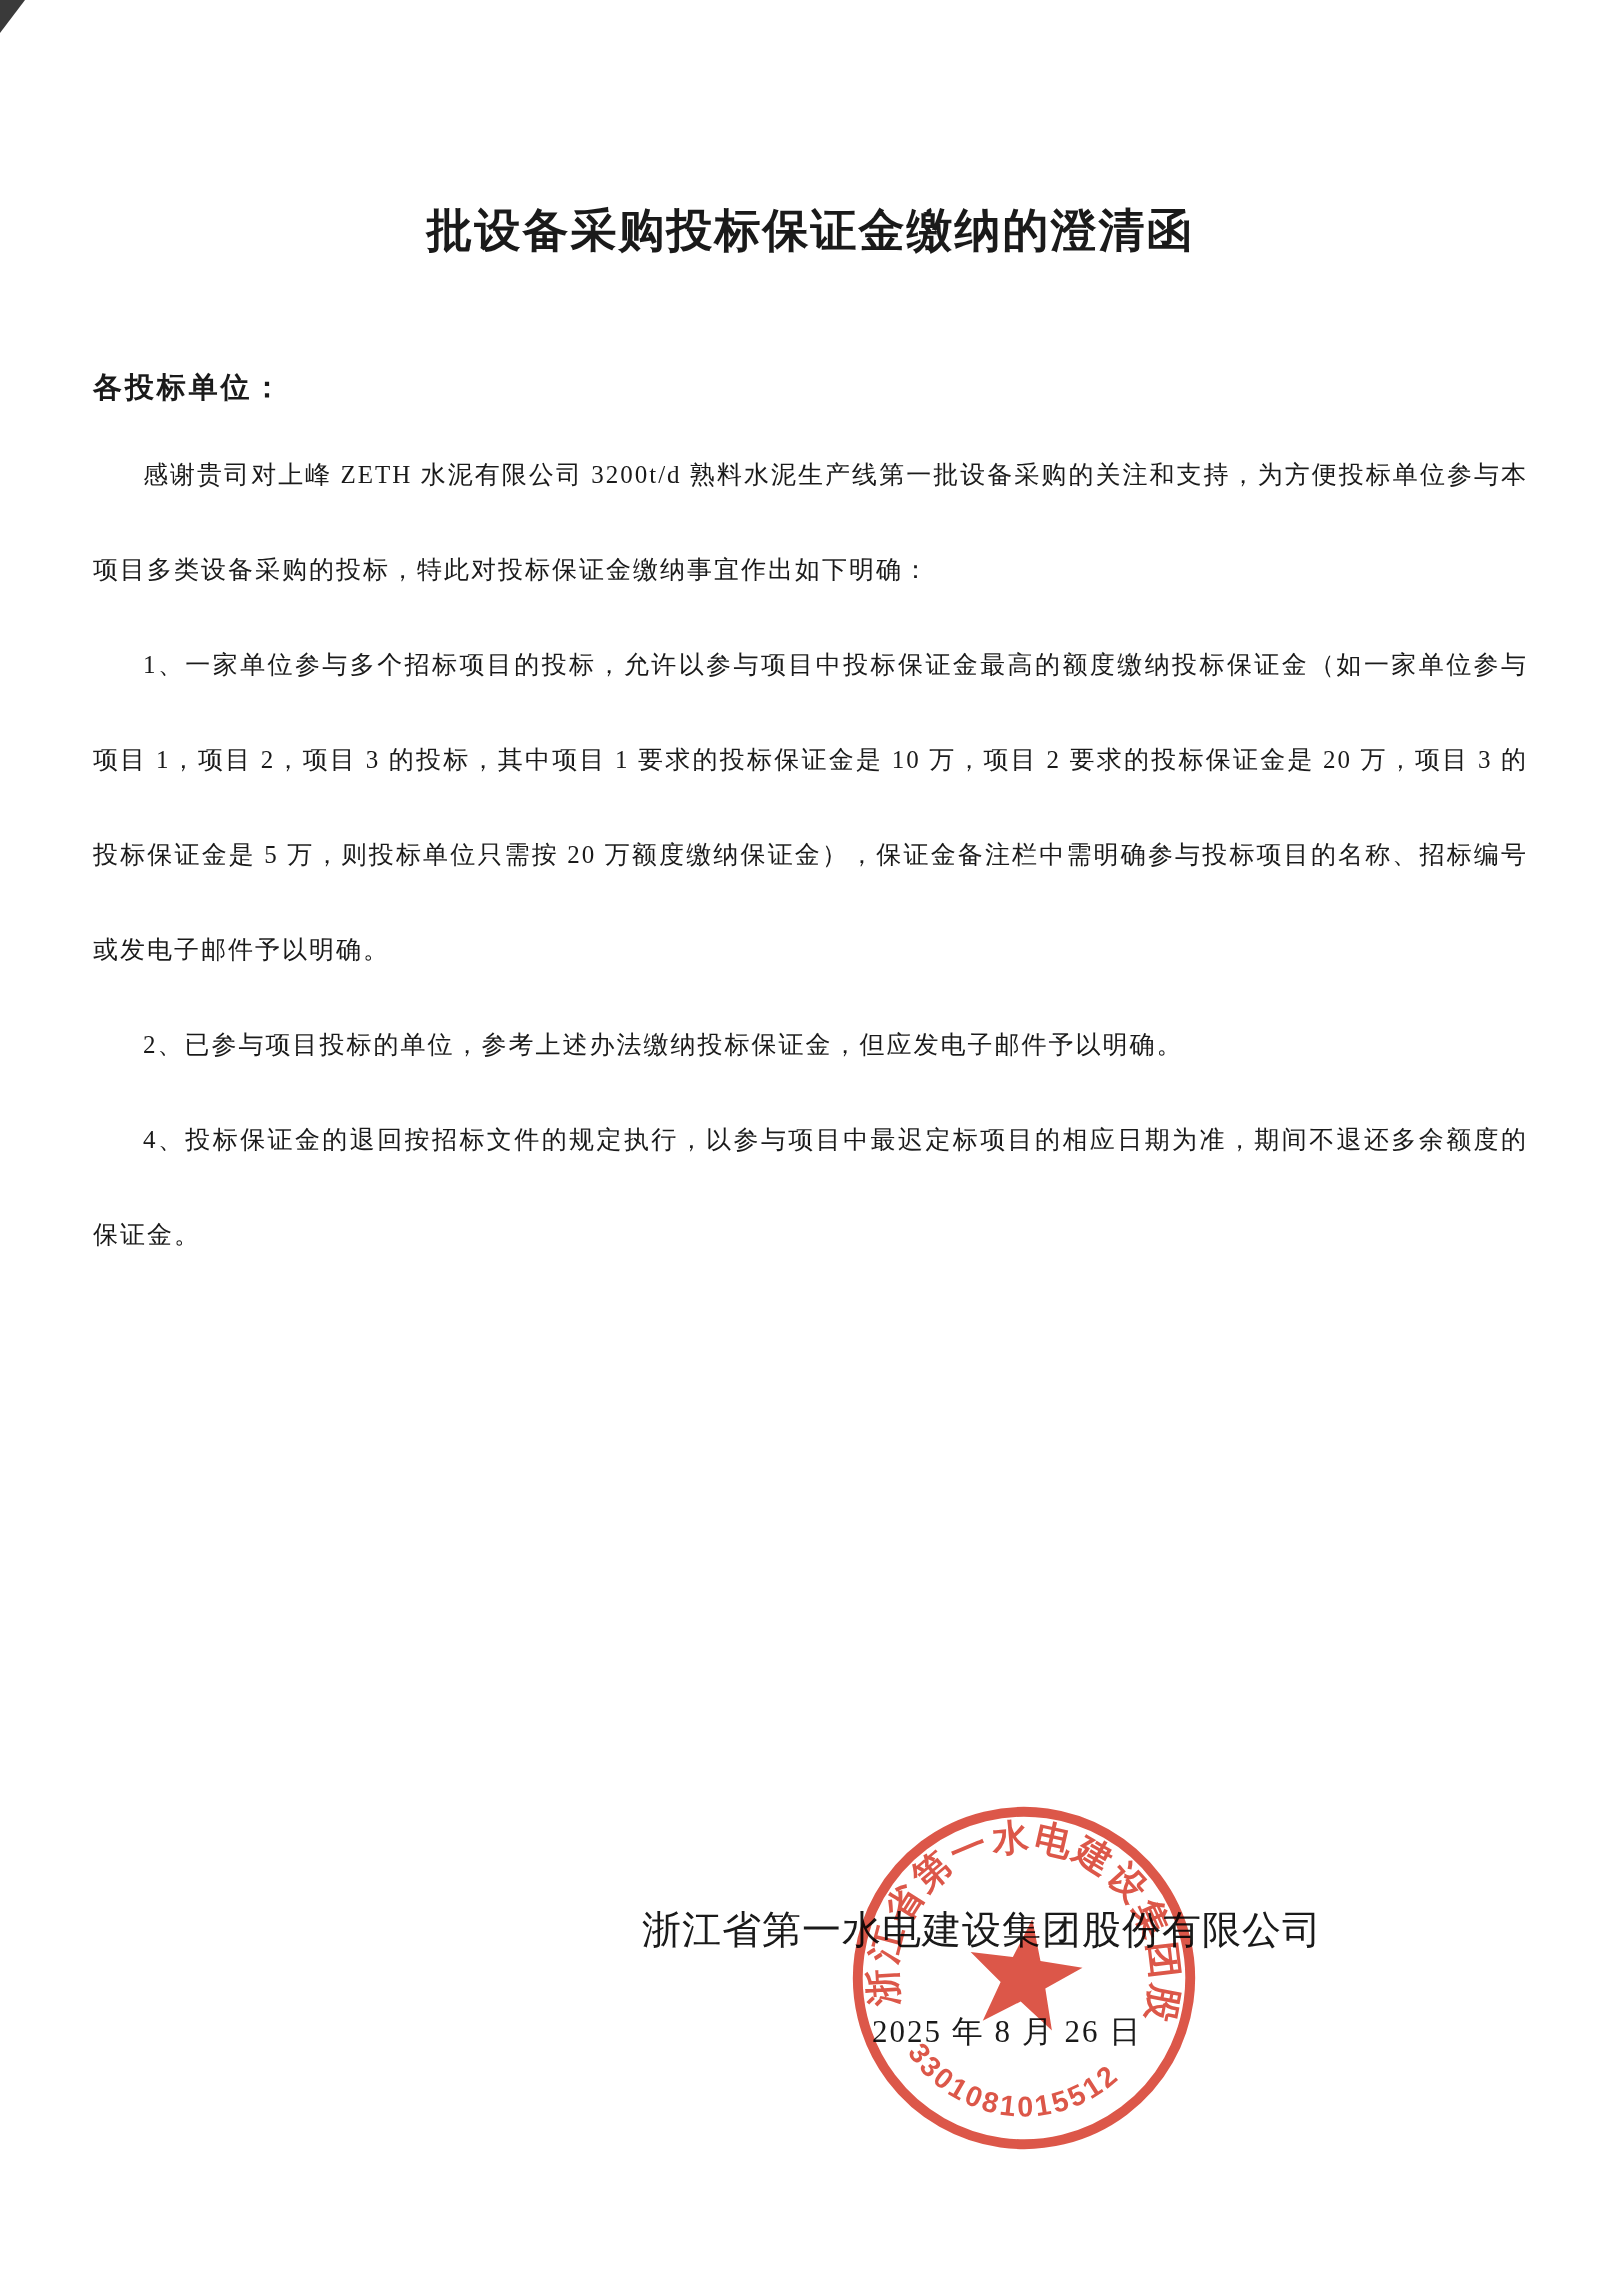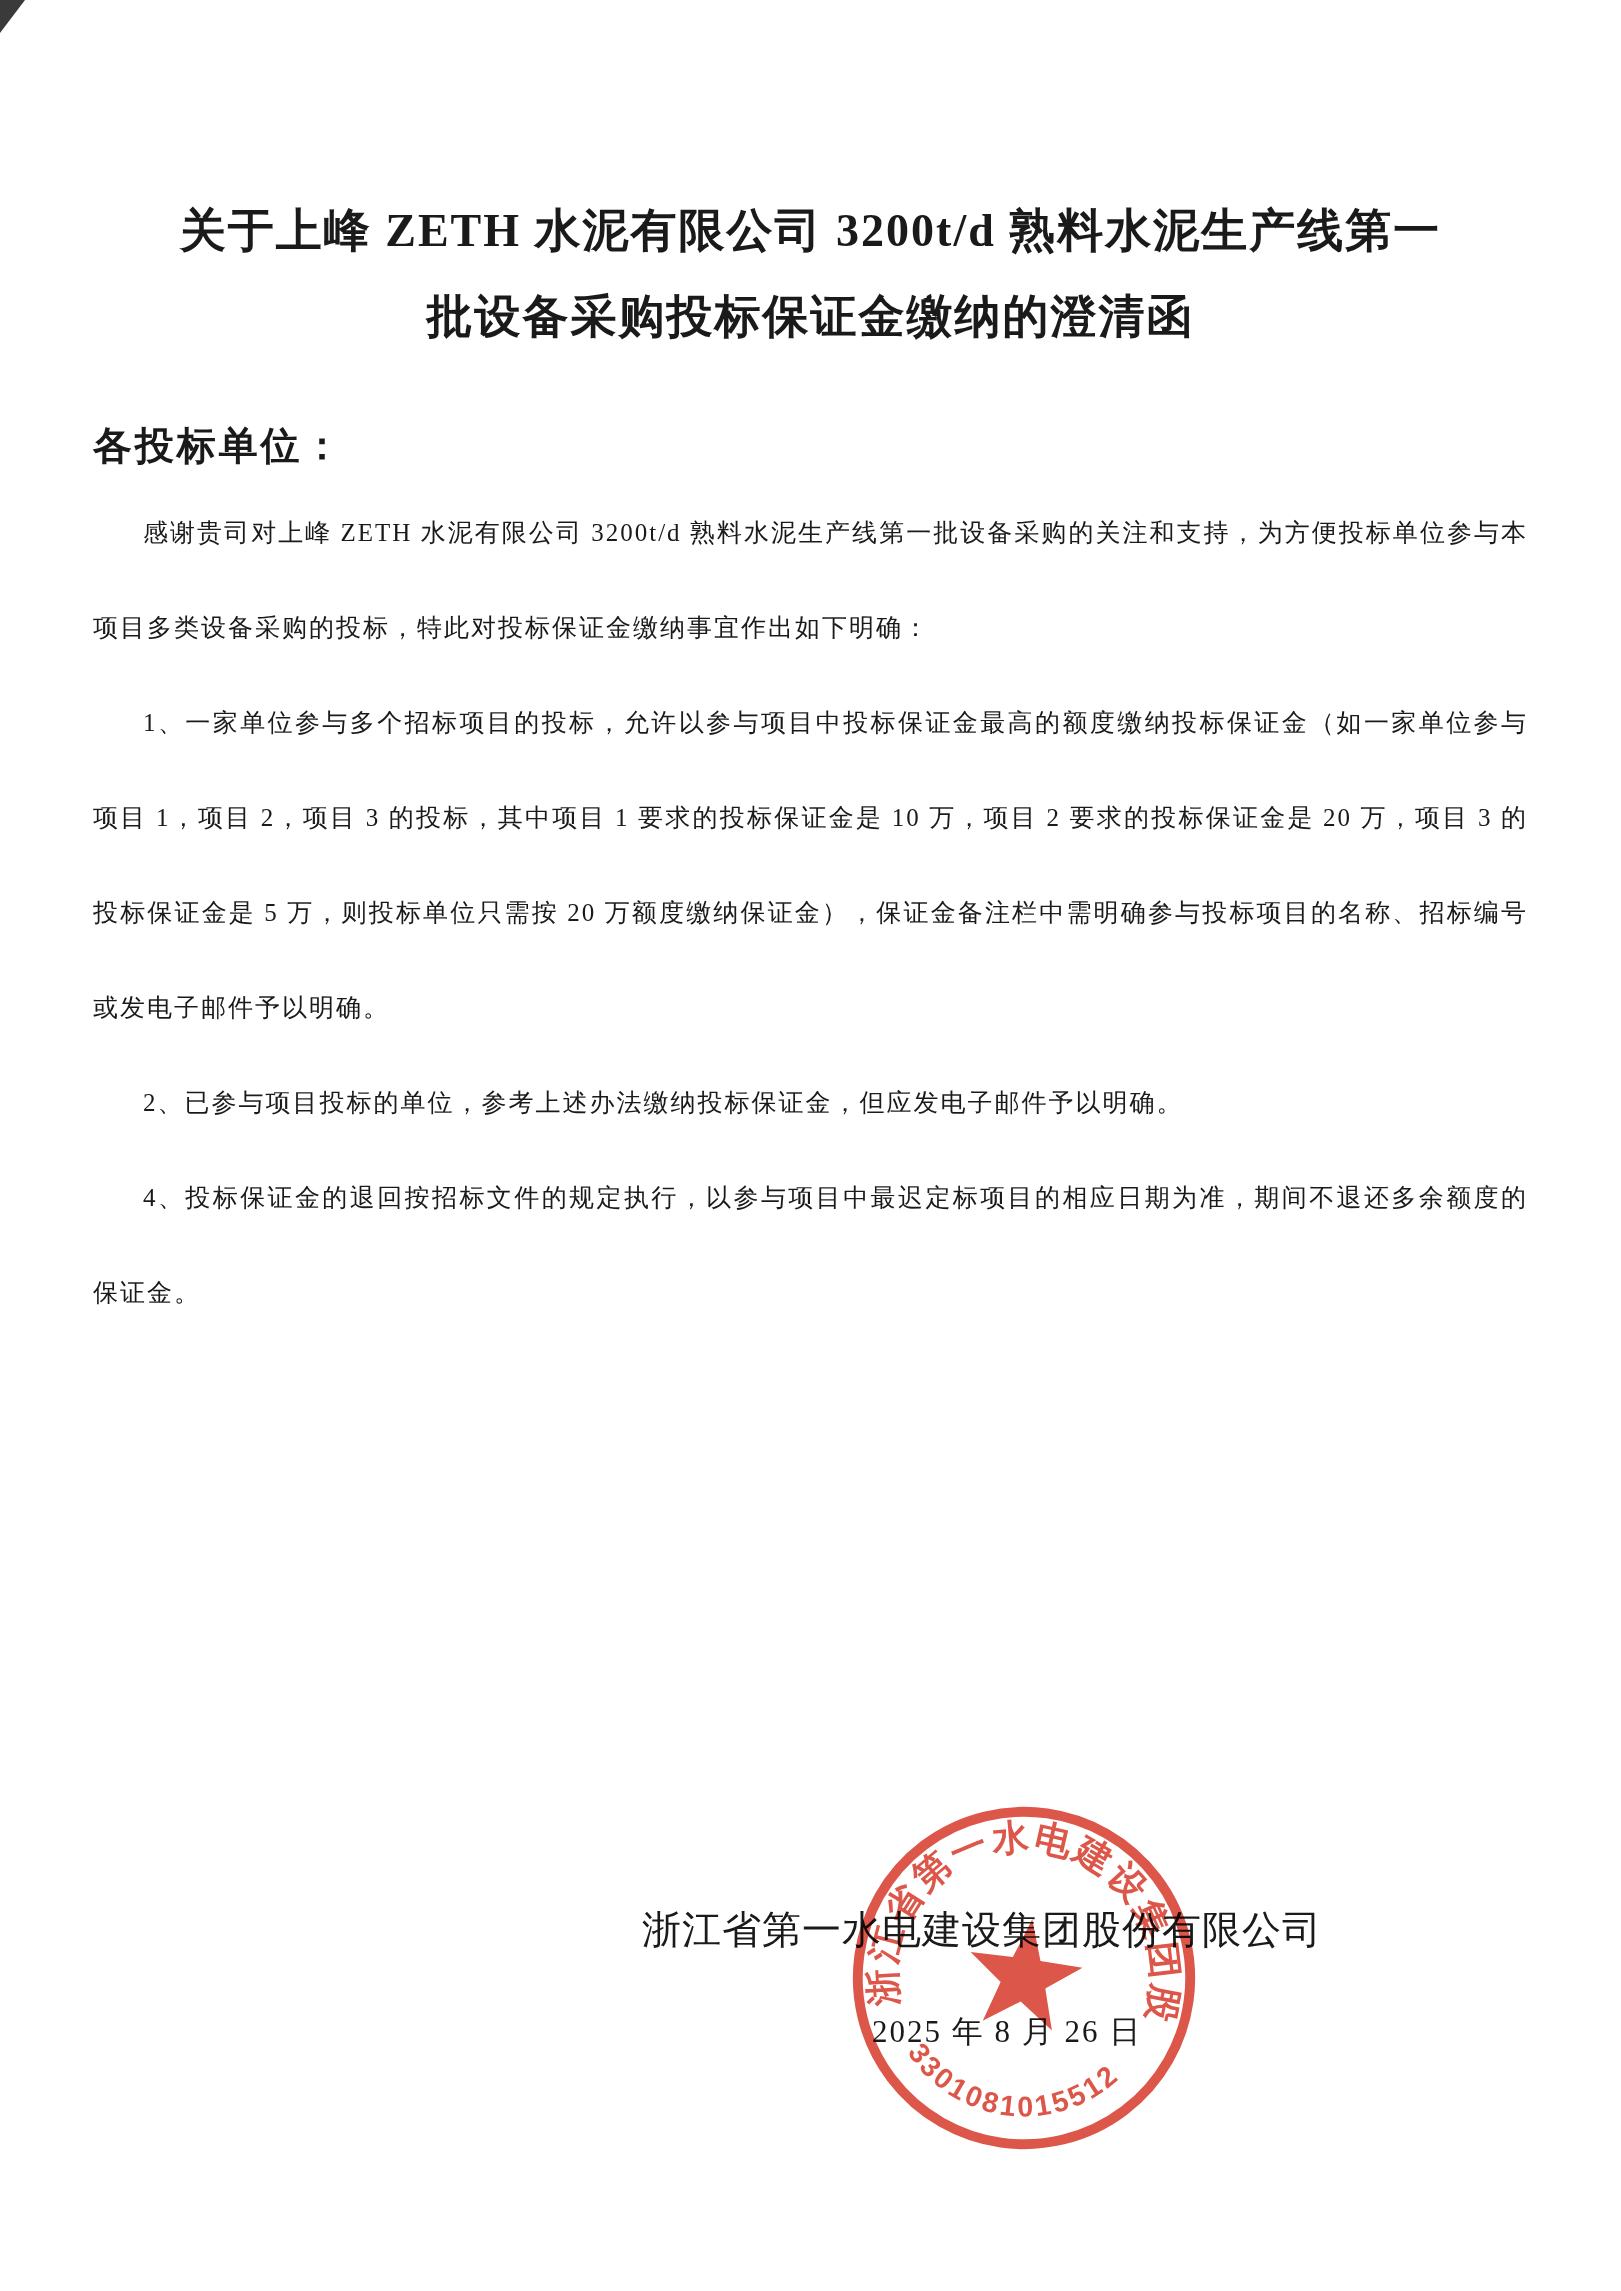--- a/index.html
+++ b/index.html
@@ -28,22 +28,22 @@
   }
   .title {
     margin: 188px 39px 0 39px;
     text-align: center;
     font-size: 46px;
     font-weight: bold;
     line-height: 86px;
     letter-spacing: 2px;
   }
   .salutation {
-    margin-top: 56px;
-    font-size: 39px;
+    margin-top: 84px;
+    font-size: 29px;
     font-weight: bold;
     letter-spacing: 2.9px;
     line-height: 59px;
   }
   .body-paragraph {
     margin: 0;
     font-size: 25px;
     line-height: 95px;
     letter-spacing: 2px;
     text-indent: 2em;
@@ -100,21 +100,20 @@
 </style>
 </head>
 <body>
 
 <div class="page">
 
   <div class="scan-artifact"></div>
 
   <div class="content">
     <div class="title">
-      <div>关于上峰 ZETH 水泥有限公司 3200t/d 熟料水泥生产线第一</div>
       <div>批设备采购投标保证金缴纳的澄清函</div>
     </div>
 
     <div class="salutation">各投标单位：</div>
 
     <p class="body-paragraph">感谢贵司对上峰 ZETH 水泥有限公司 3200t/d 熟料水泥生产线第一批设备采购的关注和支持，为方便投标单位参与本项目多类设备采购的投标，特此对投标保证金缴纳事宜作出如下明确：</p>
     <p class="body-paragraph">1、一家单位参与多个招标项目的投标，允许以参与项目中投标保证金最高的额度缴纳投标保证金（如一家单位参与项目 1，项目 2，项目 3 的投标，其中项目 1 要求的投标保证金是 10 万，项目 2 要求的投标保证金是 20 万，项目 3 的投标保证金是 5 万，则投标单位只需按 20 万额度缴纳保证金），保证金备注栏中需明确参与投标项目的名称、招标编号或发电子邮件予以明确。</p>
     <p class="body-paragraph">2、已参与项目投标的单位，参考上述办法缴纳投标保证金，但应发电子邮件予以明确。</p>
     <p class="body-paragraph">4、投标保证金的退回按招标文件的规定执行，以参与项目中最迟定标项目的相应日期为准，期间不退还多余额度的保证金。</p>
   </div>

